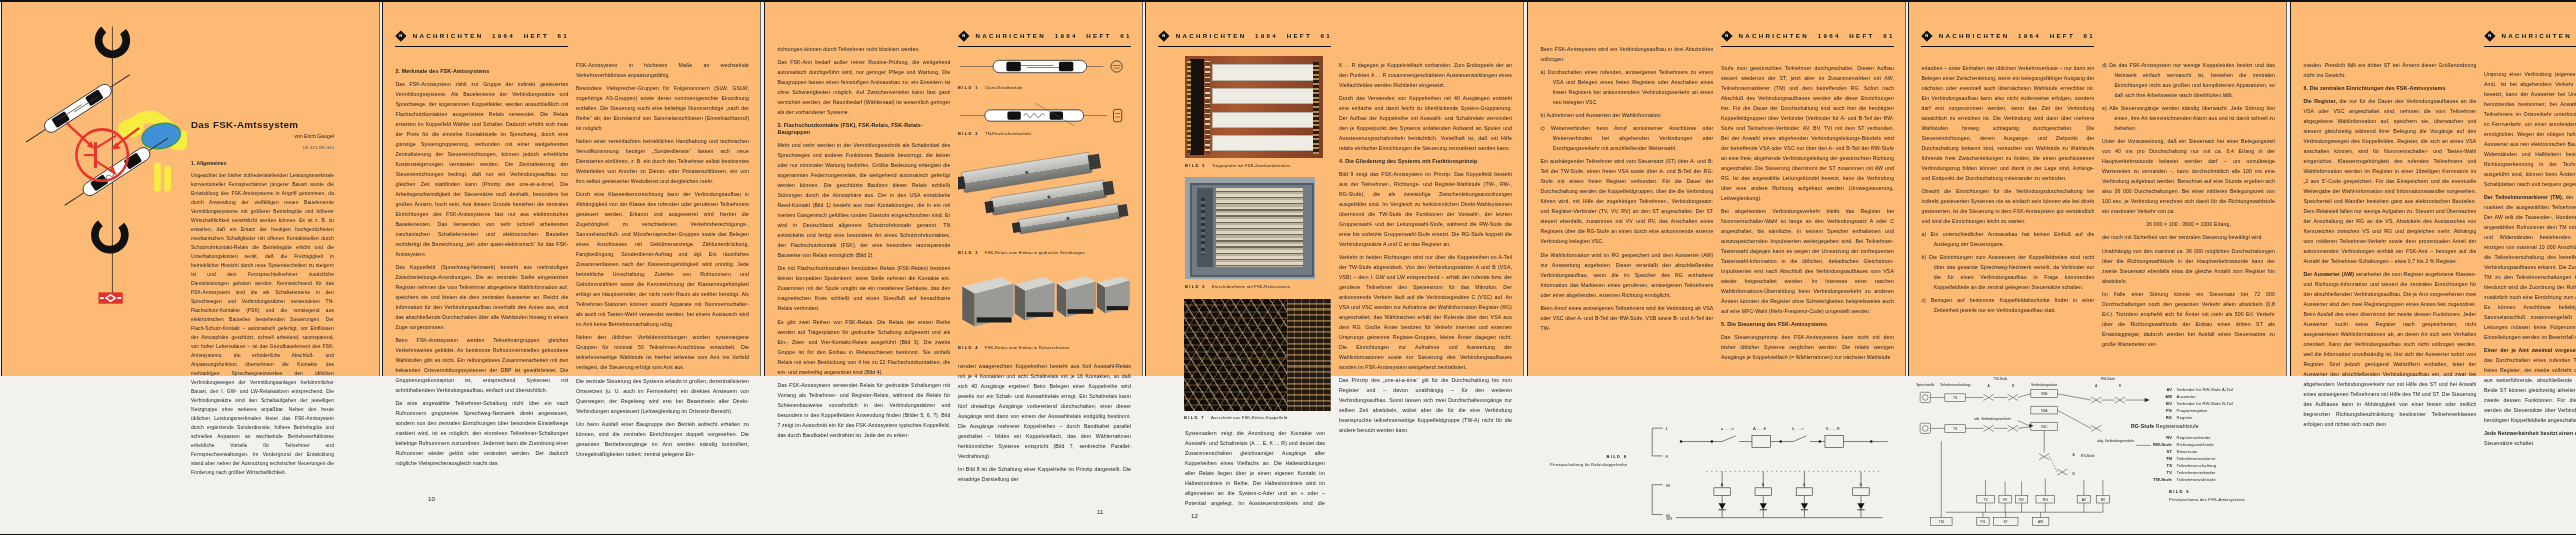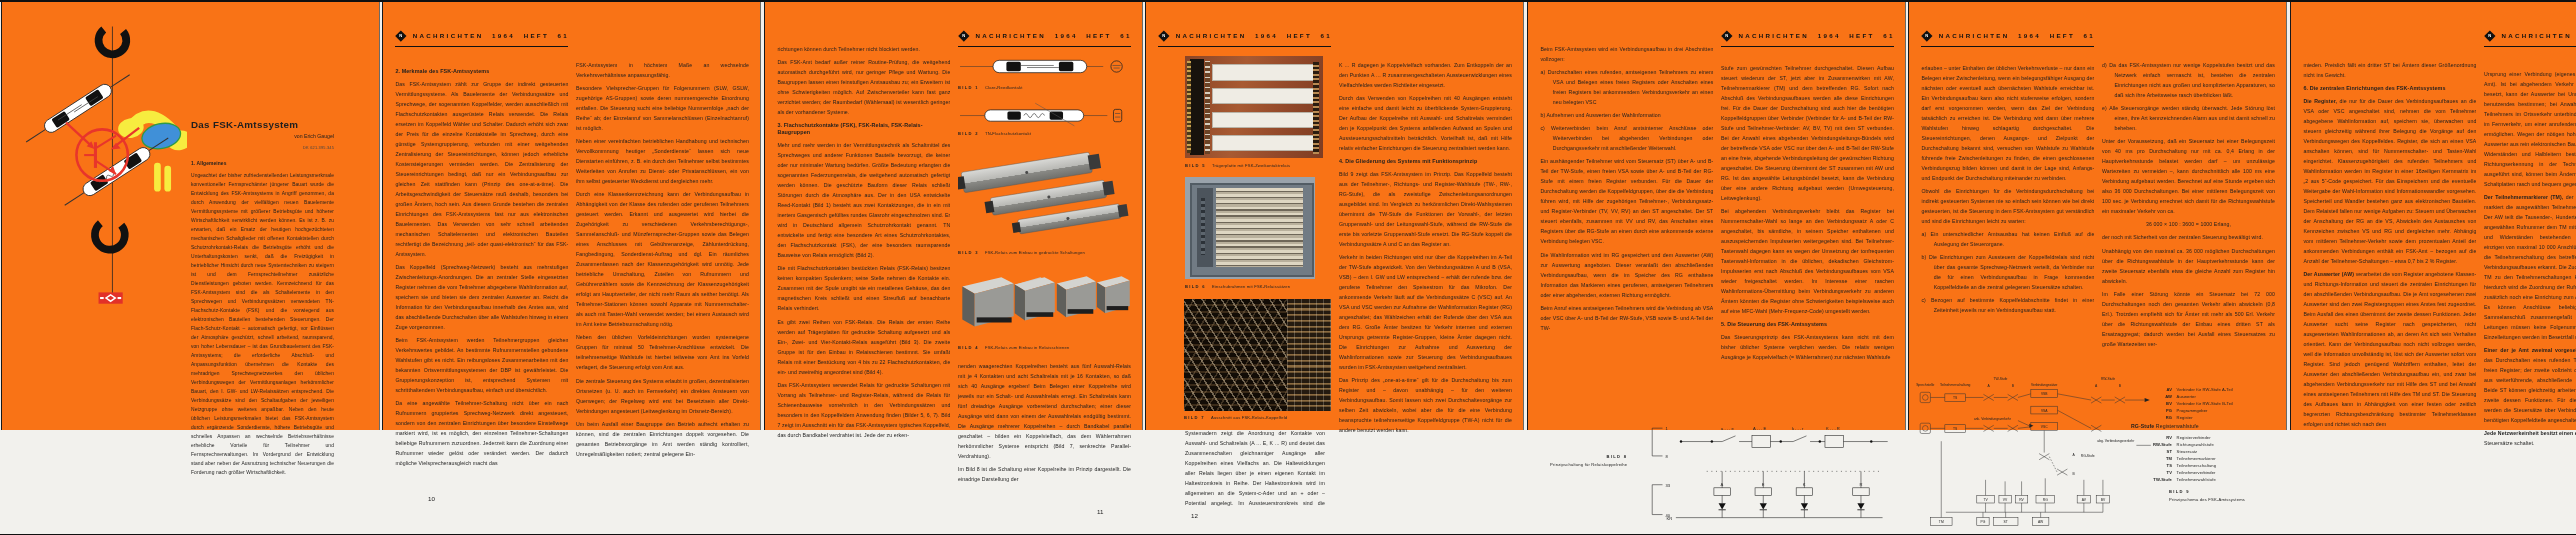--- a/index.html
+++ b/index.html
@@ -1,19 +1,19 @@
 <!DOCTYPE html>
 <html lang="de" style="font-size:8.2px"><head>
 <meta charset="utf-8">
 <style>
   html,body{margin:0;padding:0;background:#ffffff;}
   .stage{position:relative;width:3434px;height:536px;background:#f2f1ed;overflow:hidden;
          font-family:"Liberation Sans",sans-serif;color:#1f1f1f;}
   .edge{position:absolute;left:0;width:100%;background:#101010;}
-  .page{position:absolute;top:2.1px;height:428px;width:379px;background:#f97316;
+  .page{position:absolute;top:2.1px;height:374px;width:379px;background:#fdba74;
         border-left:1px solid #18181a;border-right:0.5px solid #6b6b66;box-sizing:border-box;}
   
   .hdr{position:absolute;width:173px;height:11.3px;white-space:nowrap;}
   .hdr .brand{font-weight:bold;font-size:6.2px;letter-spacing:2.3px;word-spacing:4.6px;color:#111;}
   .logo{display:inline-block;width:7.7px;height:7.7px;background:#111;transform:rotate(45deg);
         margin:0 8.2px 0 1.5px;position:relative;top:1.5px;}
   .logo i{position:absolute;inset:0;display:flex;align-items:center;justify-content:center;
           color:#fff;font-style:normal;font-weight:bold;font-size:4.1px;transform:rotate(-45deg);}
   .rule{position:absolute;width:173px;border-bottom:0.8px solid #111;}
   

